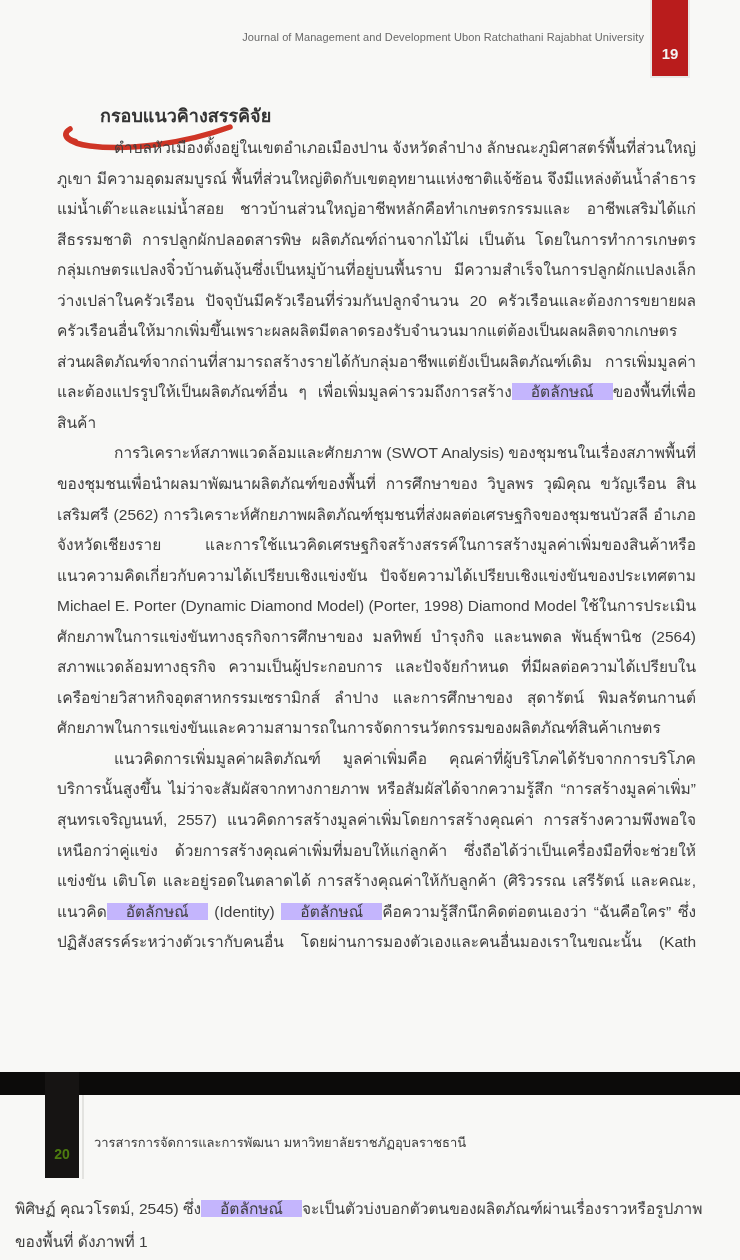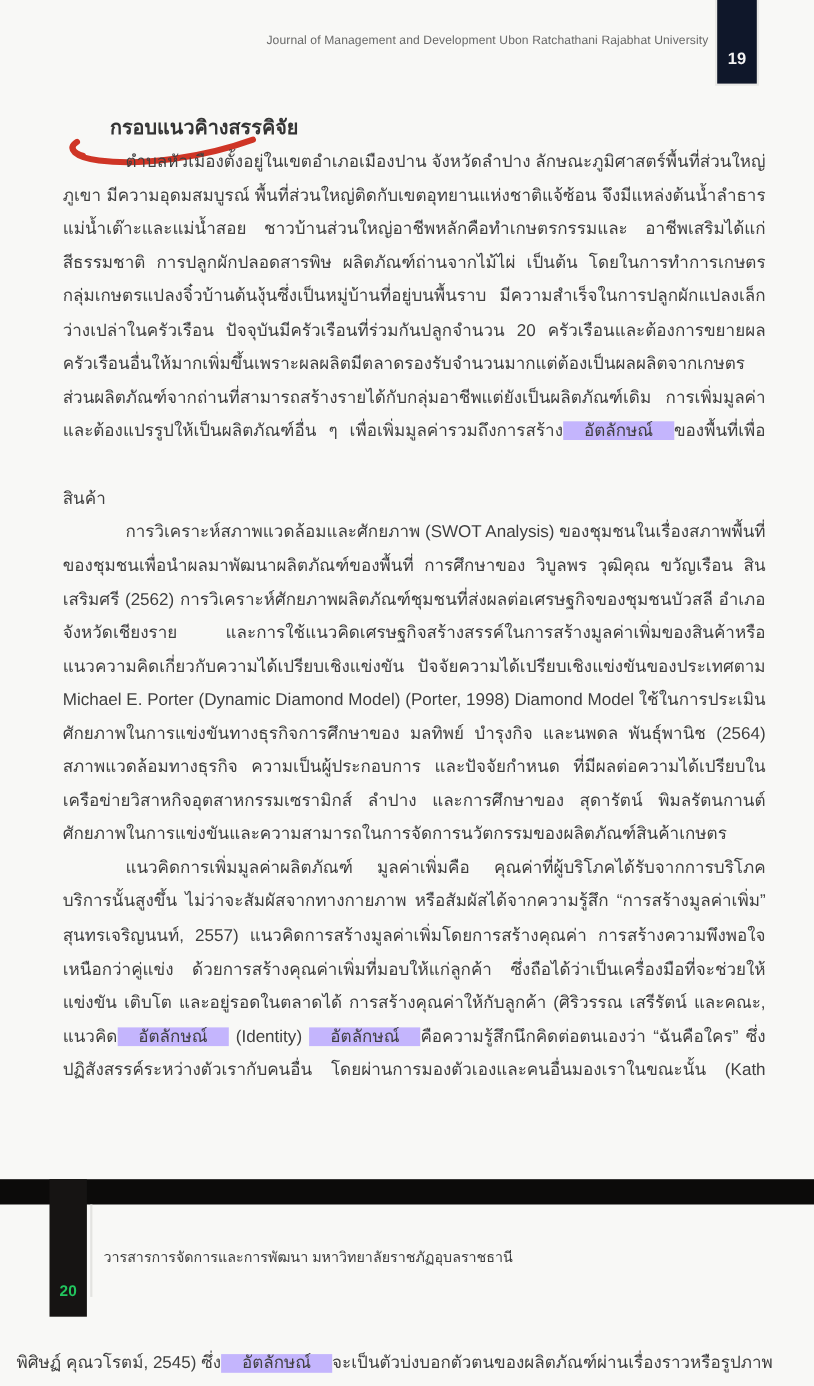--- a/index.html
+++ b/index.html
@@ -9,48 +9,48 @@
     font-family:"Liberation Sans","DejaVu Sans",sans-serif;
     color:#3f3f3f;
   }
   
   .hdr{
     position:absolute;top:28px;right:96px;text-align:right;
     font-size:11px;line-height:19px;color:#686868;letter-spacing:.1px;
   }
   .tab19{
     position:absolute;left:652px;top:0;width:36px;height:76px;
-    background:#0f172a;color:#f4f4f4;
+    background:#b91c1c;color:#f4f4f4;
     display:flex;align-items:flex-end;justify-content:center;
     font-size:15px;font-weight:bold;padding-bottom:14px;box-sizing:border-box;
     box-shadow:0 0 0 2px #e9e9e6;
   }
   
   .heading{
     position:absolute;left:100px;top:101px;
     font-size:18px;font-weight:bold;color:#343434;
   }
   .swoosh{position:absolute;left:58px;top:122px;width:180px;height:32px;}
   
   .body-lines{
     position:absolute;left:57px;top:133px;width:639px;
     font-size:15.5px;color:#3f3f3f;
   }
   .line{
     height:30.55px;line-height:30.55px;overflow:hidden;
     text-align:justify;text-align-last:justify;
   }
-  .line.left{text-align:left;text-align-last:left;margin-top:31px;}
+  .line.left{text-align:left;text-align-last:left;}
   .line.indent{text-indent:57px;}
   .hl{background:#c4b5fd;padding:0 19px;}
   
   .bar20{position:absolute;left:0;top:1072px;width:740px;height:23px;background:#0c0b0a;}
   .tab20{
-    position:absolute;left:45px;top:1072px;width:34px;height:125px;background:#161413;
-    color:#22c55e;display:flex;align-items:flex-end;justify-content:center;
+    position:absolute;left:45px;top:1072px;width:34px;height:106px;background:#161413;
+    color:#4d7c0f;display:flex;align-items:flex-end;justify-content:center;
     font-size:14px;font-weight:bold;padding-bottom:16px;box-sizing:border-box;text-align:right;
   }
   .vline{position:absolute;left:82px;top:1095px;width:2px;height:84px;background:#e3e3e0;}
   .ftr{
     position:absolute;left:94px;top:1134px;
     font-size:13px;line-height:17px;color:#3c3c3c;
   }
   
   .cont-lines{
     position:absolute;left:15px;top:1192px;width:710px;

